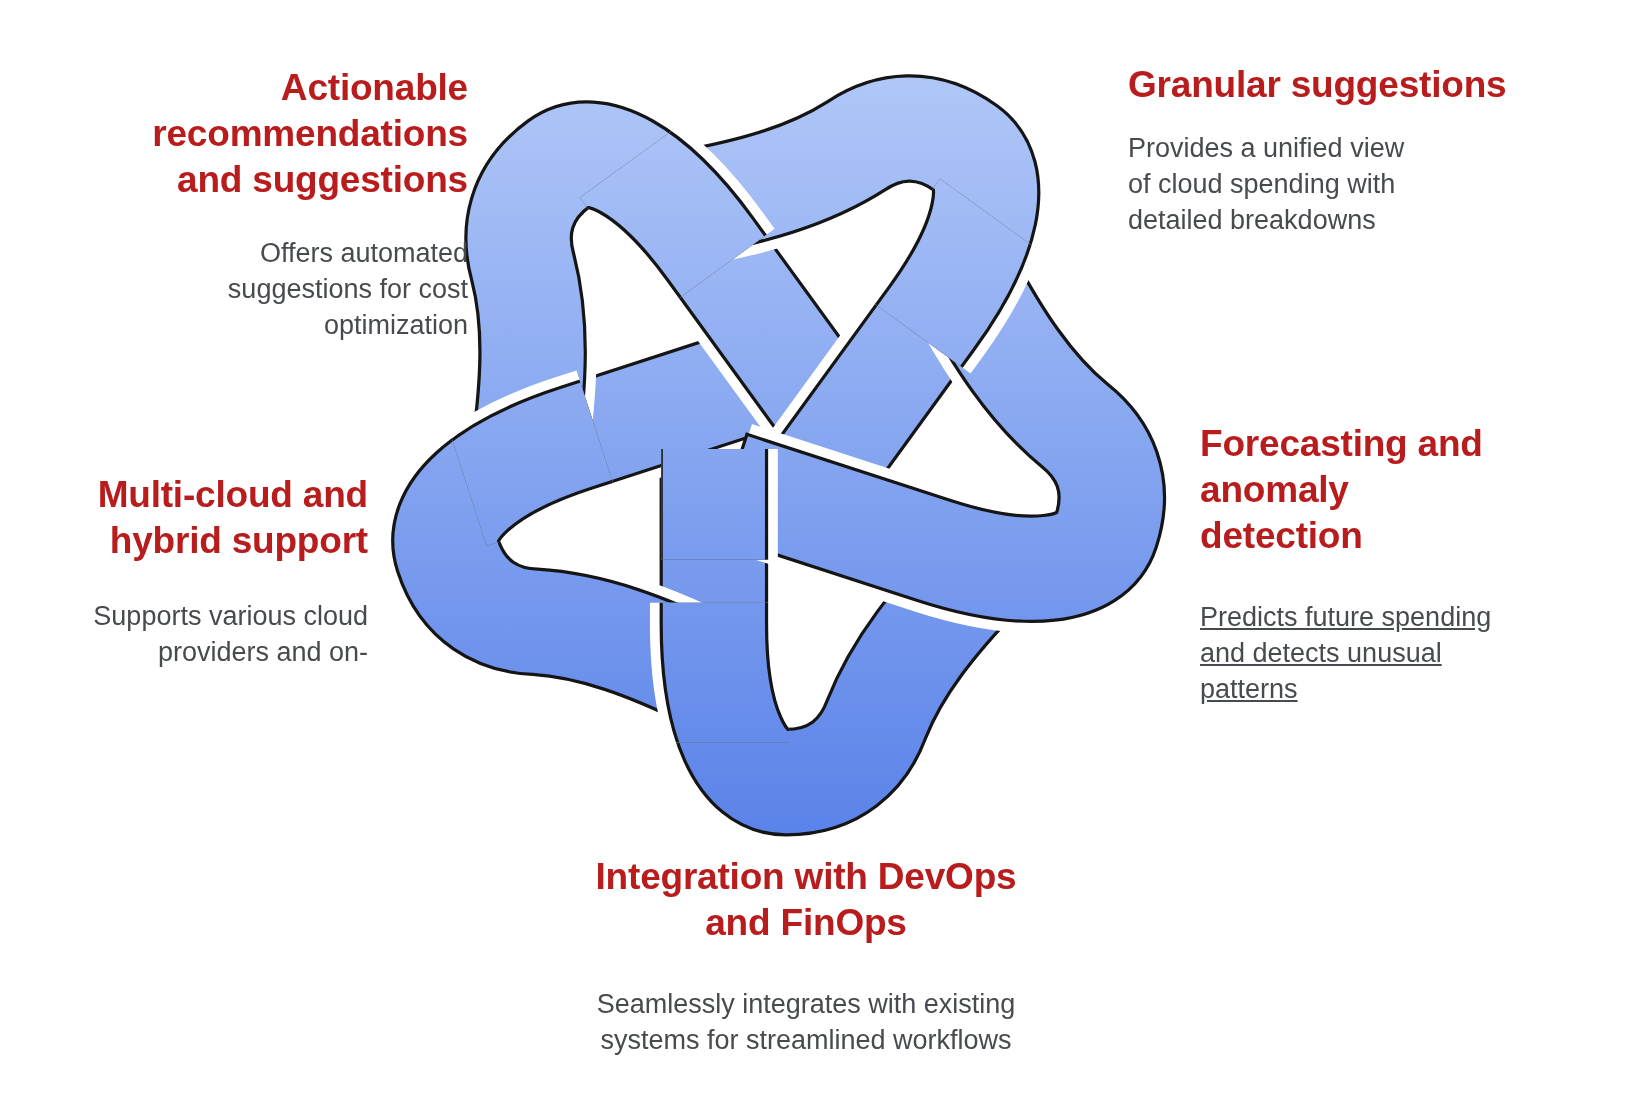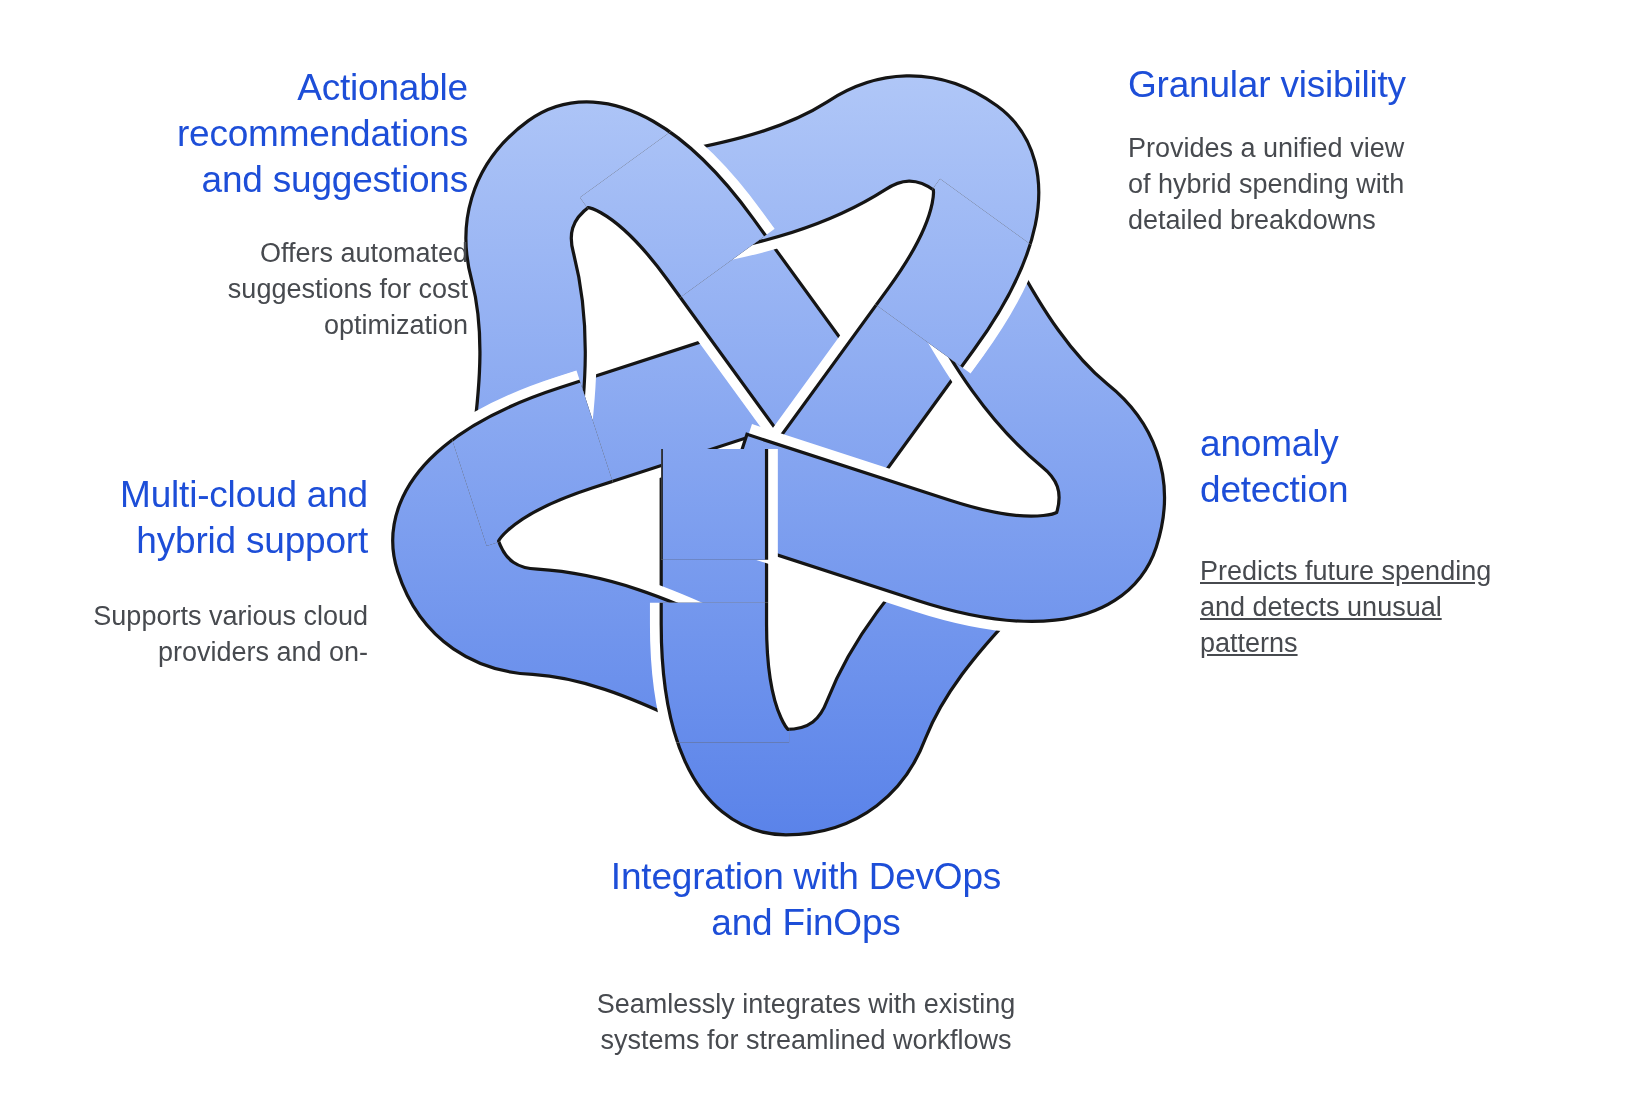--- a/index.html
+++ b/index.html
@@ -1,20 +1,20 @@
 <!DOCTYPE html>
 <html><head>
 <meta charset="utf-8">
 <style>
   html,body{margin:0;padding:0;background:#ffffff;}
   #canvas{position:relative;width:1632px;height:1096px;background:#fff;overflow:hidden;
           font-family:"Liberation Sans",sans-serif;}
   #knot-svg{position:absolute;left:0;top:0;}
   .feature{position:absolute;}
-  .f-title{font-weight:400;font-size:37px;line-height:46px;color:#1d4ed8;letter-spacing:-0.2px;}
+  .f-title{font-weight:700;font-size:37px;line-height:46px;color:#b91c1c;letter-spacing:-0.2px;}
   .f-desc{font-weight:400;font-size:27px;line-height:36px;color:#474A4F;}
   #fb-tl{left:60px;top:65px;width:408px;text-align:right;}
   #fb-tl .f-desc{margin-top:32px;}
   #fb-tr{left:1128px;top:62px;width:440px;text-align:left;}
   #fb-tr .f-desc{margin-top:22px;}
   #fb-r{left:1200px;top:421px;width:340px;text-align:left;}
   #fb-r .f-desc{margin-top:40px;text-decoration:underline;}
   #fb-l{left:30px;top:472px;width:338px;text-align:right;}
   #fb-l .f-desc{margin-top:34px;}
   #fb-b{left:466px;top:854px;width:680px;text-align:center;}
@@ -135,31 +135,32 @@
     </div>
     <div class="f-desc">
       <div>Offers automated</div>
       <div>suggestions for cost</div>
       <div>optimization</div>
     </div>
   </div>
 
   <div class="feature" id="fb-tr">
     <div class="f-title">
-      <div>Granular visibility</div>
+      <div>Granular suggestions</div>
     </div>
     <div class="f-desc">
       <div>Provides a unified view</div>
-      <div>of hybrid spending with</div>
+      <div>of cloud spending with</div>
       <div>detailed breakdowns</div>
     </div>
   </div>
 
   <div class="feature" id="fb-r">
     <div class="f-title">
+      <div>Forecasting and</div>
       <div>anomaly</div>
       <div>detection</div>
     </div>
     <div class="f-desc">
       <div>Predicts future spending</div>
       <div>and detects unusual</div>
       <div>patterns</div>
     </div>
   </div>
 

